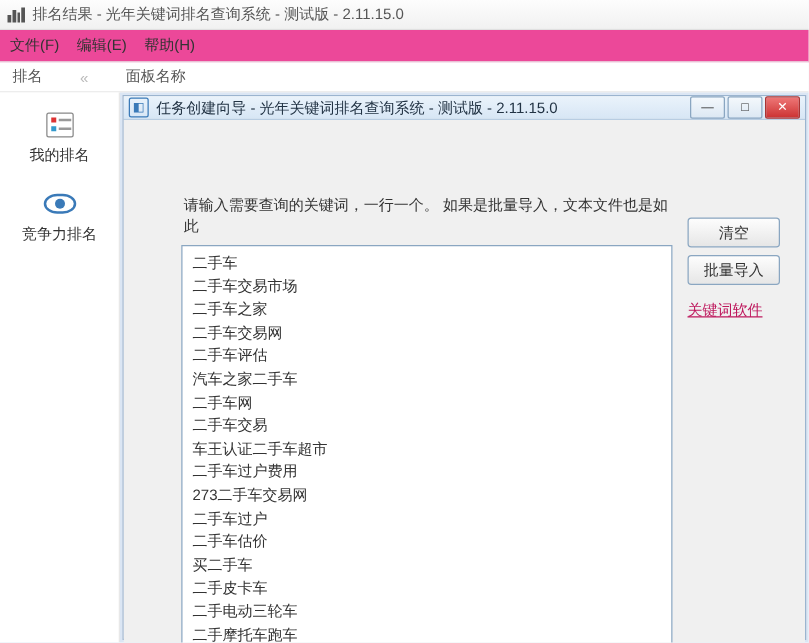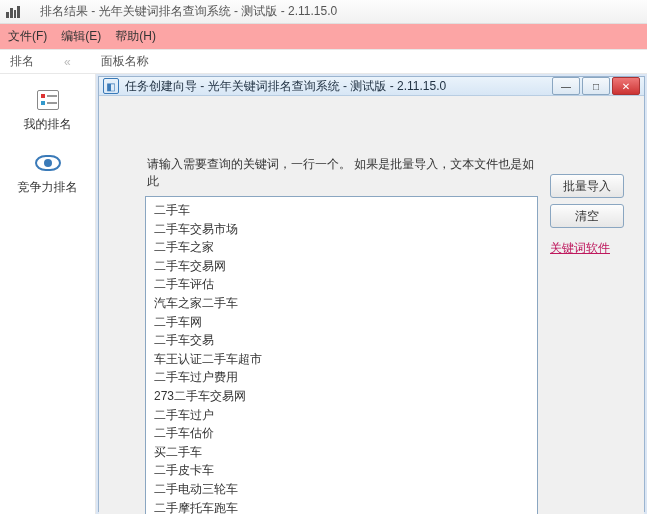--- a/index.html
+++ b/index.html
@@ -5,23 +5,23 @@
 * { box-sizing: border-box; margin: 0; padding: 0; font-family: "Microsoft YaHei", "SimSun", Arial, sans-serif; }
 body { width: 647px; height: 514px; overflow: hidden; background: #fff; font-size: 12px; color: #333; }
 
 .titlebar { height: 24px; background: linear-gradient(#fdfdfd,#f1f1f1); display: flex; align-items: center; padding: 0 6px; border-bottom: 1px solid #e0e0e0; }
 .titlebar .app-icon { width: 14px; height: 12px; margin-right: 6px; display: flex; align-items: flex-end; gap: 1px; }
 .titlebar .app-icon span { width: 3px; background: #555; display: inline-block; }
 .titlebar .app-icon span:nth-child(1){height:6px}
 .titlebar .app-icon span:nth-child(2){height:10px}
 .titlebar .app-icon span:nth-child(3){height:8px}
 .titlebar .app-icon span:nth-child(4){height:12px}
-.titlebar .title { color: #555; margin-left: 14px; }
+.titlebar .title { color: #555; }
 
-.menubar { height: 26px; display: flex; align-items: center; padding: 0 8px; gap: 14px; background: #fca5a5; border-bottom: 1px solid #e8e8e8; }
+.menubar { height: 26px; display: flex; align-items: center; padding: 0 8px; gap: 14px; background: #ec4899; border-bottom: 1px solid #e8e8e8; }
 .menubar .menu { color: #333; cursor: default; }
 
 .toolbar-row { height: 24px; display: flex; align-items: center; padding: 0 10px; gap: 24px; background: #fff; border-bottom: 1px solid #e8e8e8; color:#555;}
 .toolbar-row .spacer { color:#bbb; margin:0 6px;}
 
 .main { display: flex; height: calc(514px - 24px - 26px - 24px); }
 
 .sidebar { width: 96px; background: #fff; border-right: 1px solid #e8e8e8; padding-top: 14px; display:flex; flex-direction:column; align-items:center; gap:18px;}
 .side-btn { display:flex; flex-direction:column; align-items:center; gap:4px; cursor:default; width:70px;}
 .side-btn .ic { width:28px; height:24px; display:flex; align-items:center; justify-content:center; }
@@ -130,21 +130,21 @@
 二手车过户费用
 273二手车交易网
 二手车过户
 二手车估价
 买二手车
 二手皮卡车
 二手电动三轮车
 二手摩托车跑车</div>
         </div>
         <div class="right-col">
+          <div class="btn">清空</div>
           <div class="btn">批量导入</div>
-          <div class="btn">清空</div>
           <div class="link">关键词软件</div>
         </div>
       </div>
 
     </div>
   </div>
 </div>
 
 </body></html>

